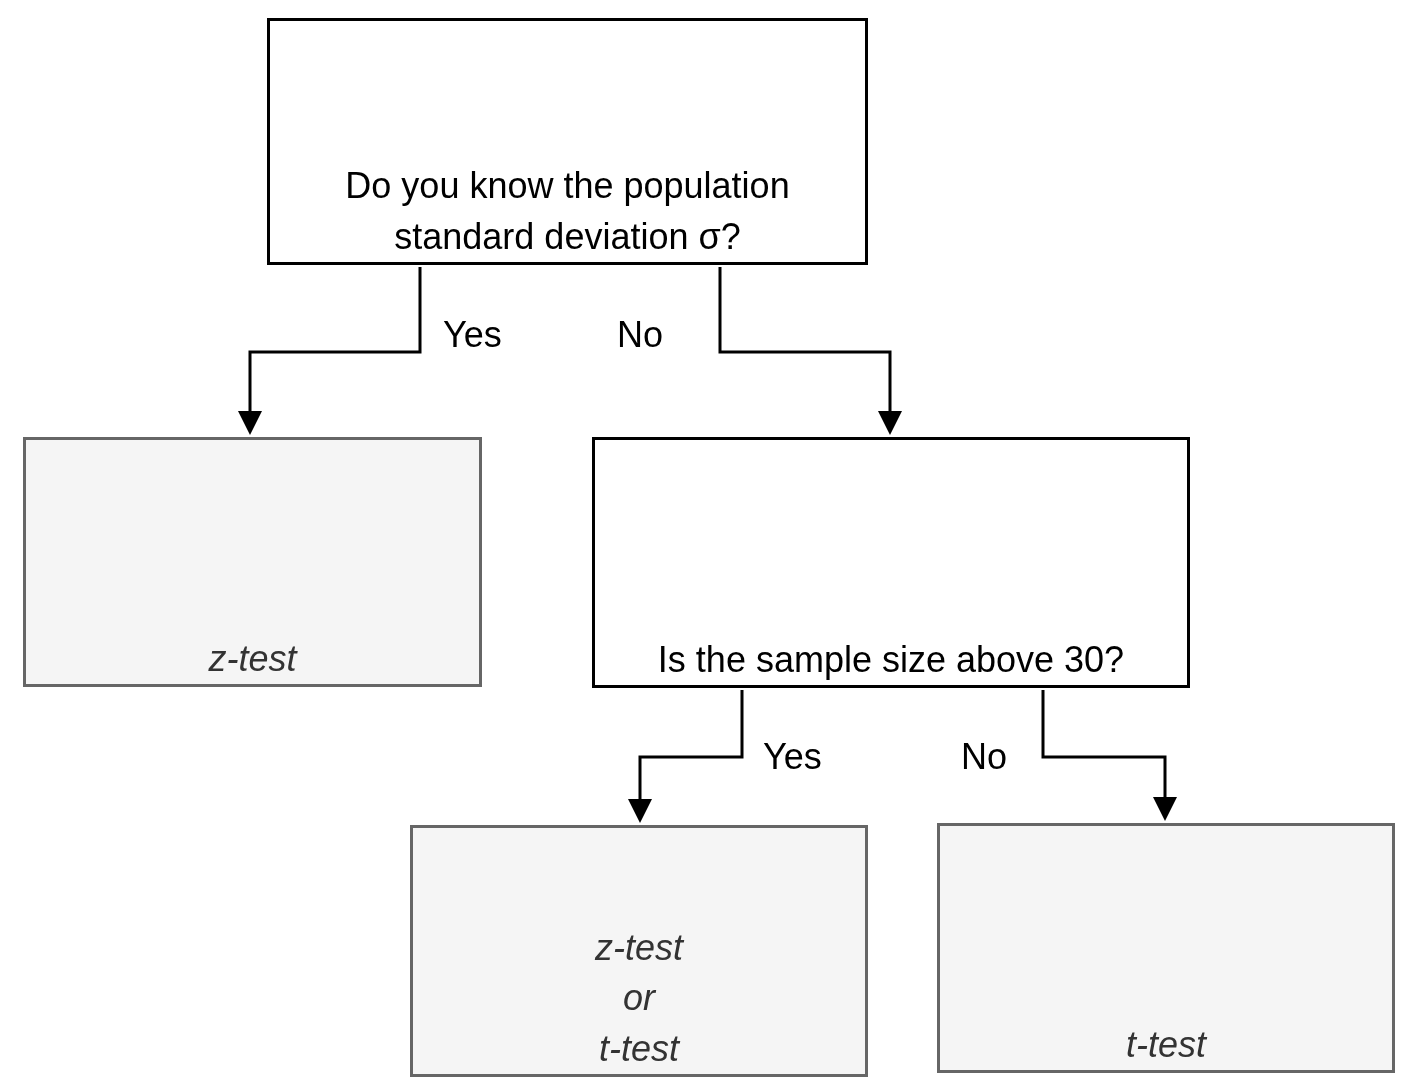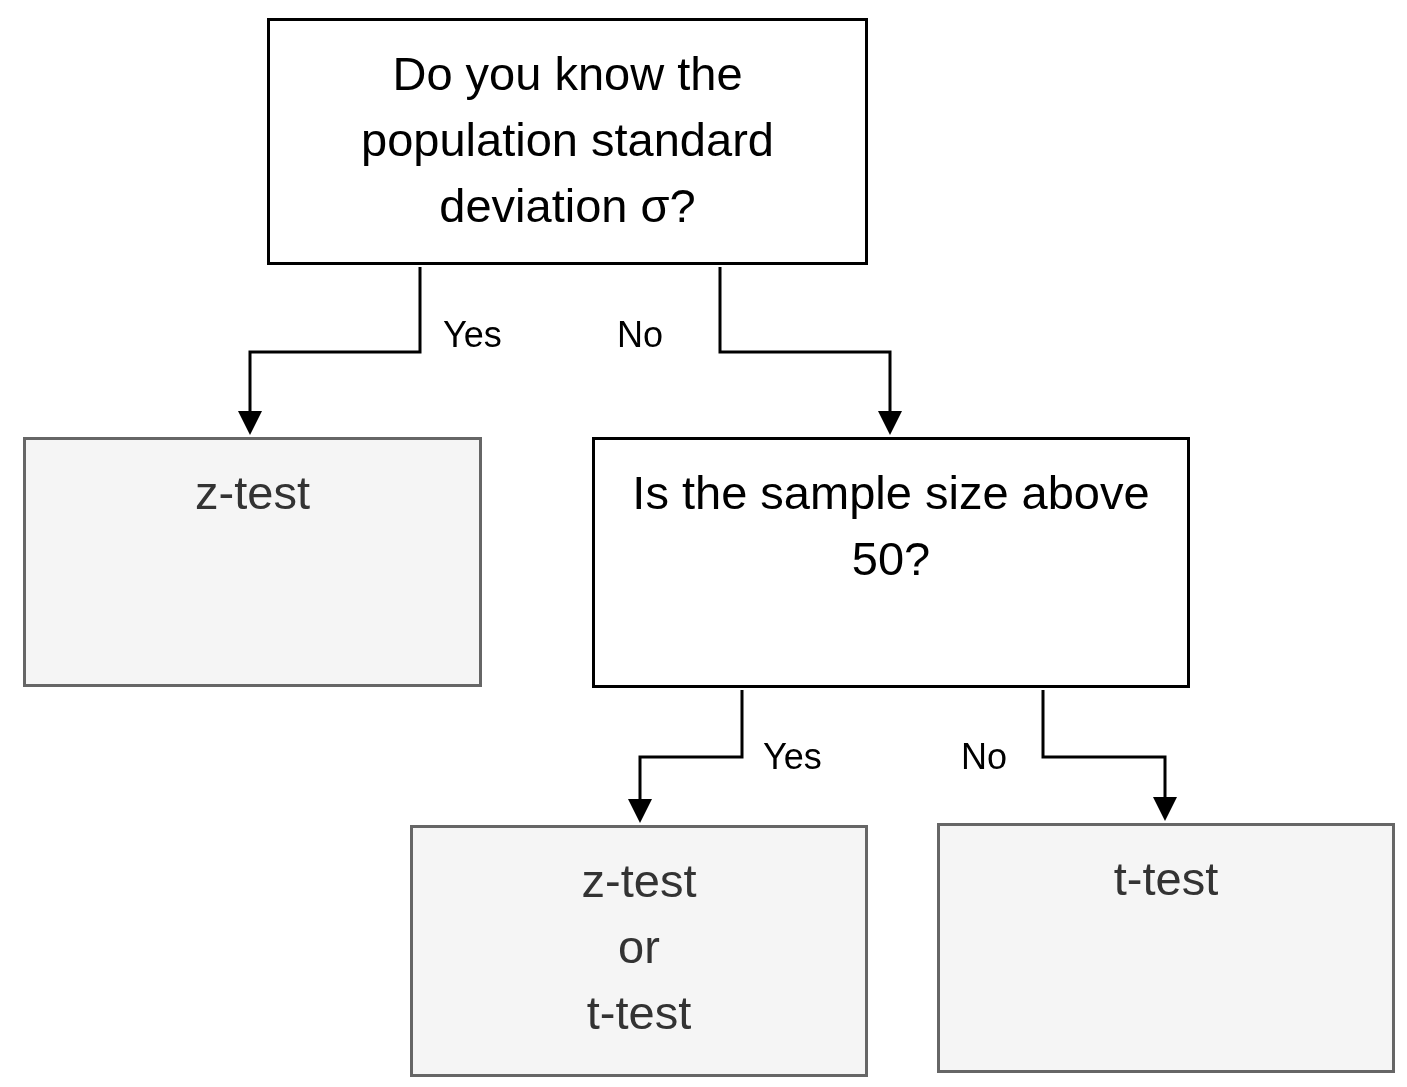--- a/index.html
+++ b/index.html
@@ -9,41 +9,42 @@
     width: 1407px;
     height: 1087px;
     background: #ffffff;
     font-family: "Liberation Sans", sans-serif;
     overflow: hidden;
   }
 
   .node {
     position: absolute;
     display: flex;
-    align-items: flex-start;
+    align-items: flex-end;
     justify-content: center;
     text-align: center;
     box-sizing: border-box;
-    font-size: 47px;
+    font-size: 36px;
     line-height: 1.4;
-    padding: 20px 16px;
+    padding: 0 16px;
   }
 
   .node-label { white-space: pre-line; }
 
   .decision {
     background: var(--decision-fill, #ffffff);
     border: 3px solid var(--decision-stroke, #000000);
     color: var(--decision-text, #000000);
   }
 
   .result {
     background: var(--result-fill, #f5f5f5);
     border: 3px solid var(--result-stroke, #666666);
     color: var(--result-text, #333333);
+    font-style: italic;
   }
 
   #node-q1 { left: 267px; top: 18px;  width: 601px; height: 247px; }
   #node-z  { left: 23px;  top: 437px; width: 459px; height: 250px; }
   #node-q2 { left: 592px; top: 437px; width: 598px; height: 251px; }
   #node-zt { left: 410px; top: 825px; width: 458px; height: 252px; }
   #node-t  { left: 937px; top: 823px; width: 458px; height: 250px; }
 
   .edges-svg {
     position: absolute;
@@ -95,21 +96,21 @@
 
   <div id="node-q1" class="node decision">
     <span class="node-label">Do you know the population standard deviation σ?</span>
   </div>
 
   <div id="node-z" class="node result">
     <span class="node-label">z-test</span>
   </div>
 
   <div id="node-q2" class="node decision">
-    <span class="node-label">Is the sample size above 50?</span>
+    <span class="node-label">Is the sample size above 30?</span>
   </div>
 
   <div id="node-zt" class="node result">
     <span class="node-label">z-test
 or
 t-test</span>
   </div>
 
   <div id="node-t" class="node result">
     <span class="node-label">t-test</span>

